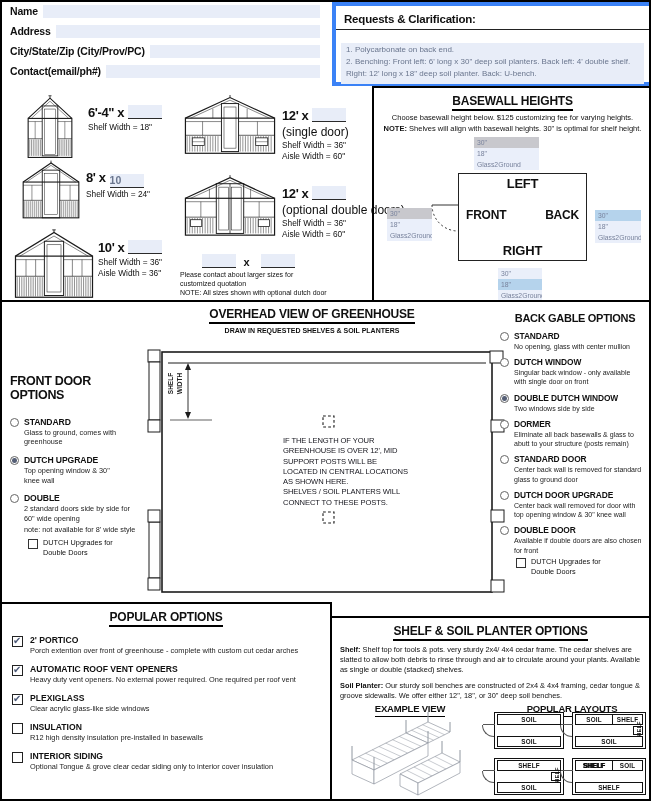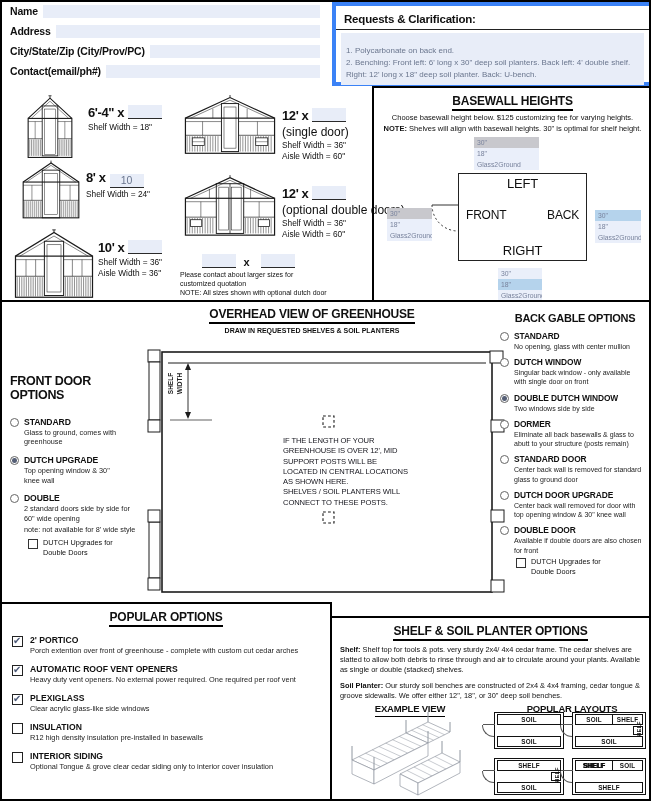--- a/index.html
+++ b/index.html
@@ -8,35 +8,35 @@
   .abs{position:absolute}
   .hdr{font-weight:bold;font-size:11.5px;letter-spacing:-0.2px;white-space:nowrap}
   .hdr-u{display:inline-block;border-bottom:2px solid #000;padding-bottom:1px}
   .center{text-align:center}
   
   .frow{display:flex;align-items:flex-start;height:20px}
   .flabel{font-weight:bold;font-size:10.5px;letter-spacing:-0.2px;margin-right:5px;white-space:nowrap}
   .fill-bg{background:#e8edf8}
   .finput{flex:1;height:13px;color:#6a768e;font-size:9px;padding-left:3px}
   
-  .req-body{margin:3px 5px;padding:12px 5px 4px;font-size:8px;line-height:1.5;color:#6a768e}
+  .req-body{margin:13px 5px;padding:1px 5px 4px;font-size:8px;line-height:1.5;color:#6a768e}
   
   .size-label{font-weight:bold;font-size:13px;letter-spacing:-0.4px;white-space:nowrap}
-  .size-input{display:inline-block;width:34px;height:14px;background:#e8edf8;border-bottom:1.5px solid #2a2a2a;vertical-align:-2px;margin-left:4px;color:#6a768e;font-size:10.5px;font-weight:normal;text-align:center;line-height:13px}
+  .size-input{display:inline-block;width:34px;height:14px;background:#e8edf8;border-bottom:1.5px solid #2a2a2a;vertical-align:-2px;margin-left:4px;color:#6a768e;font-size:10.5px;font-weight:bold;text-align:left;line-height:13px}
   .size-sub{font-size:12px;margin-top:1px}
   .size-note{font-size:8.3px;margin-top:1px}
   .gh-icon{stroke:#1a1a1a;fill:none}
   
   .bw-desc{font-size:7.5px;line-height:1.4;color:#111}
   .bw-list{position:absolute}
   .bw-item{height:11px;line-height:11px;padding-left:3px;font-size:6.8px;color:#78829c;background:#eaeffa;white-space:nowrap;overflow:hidden}
   .sel-g{background:#c8c8cd}
   .sel-b{background:#b5d3ec}
   .bw-rect{position:absolute;border:1.5px solid #222;background:#fff}
-  .bw-side{position:absolute;font-weight:normal;font-size:12px;letter-spacing:-0.2px}
+  .bw-side{position:absolute;font-weight:bold;font-size:12px;letter-spacing:-0.2px}
   
   .opt{display:flex;margin-bottom:8px}
   .radio{flex:none;width:9px;height:9px;border:1.3px solid #666;border-radius:50%;margin:1px 5px 0 0;position:relative;background:#fff}
   .radio.sel::after{content:"";position:absolute;inset:1.2px;background:#555f76;border-radius:50%}
   .opt-title{font-size:8.6px;font-weight:bold;letter-spacing:-0.1px;white-space:nowrap}
   .opt-desc{font-size:7.3px;line-height:1.32;color:#1c1c1c;margin-top:1px}
   .cb{flex:none;width:10px;height:10px;border:1.4px solid #333;margin:1px 5px 0 0;position:relative;background:#fff}
   .subchk{display:flex;margin-left:18px;margin-top:2px}
   .subchk .lbl{font-size:7.3px;line-height:1.35;width:78px}
   

